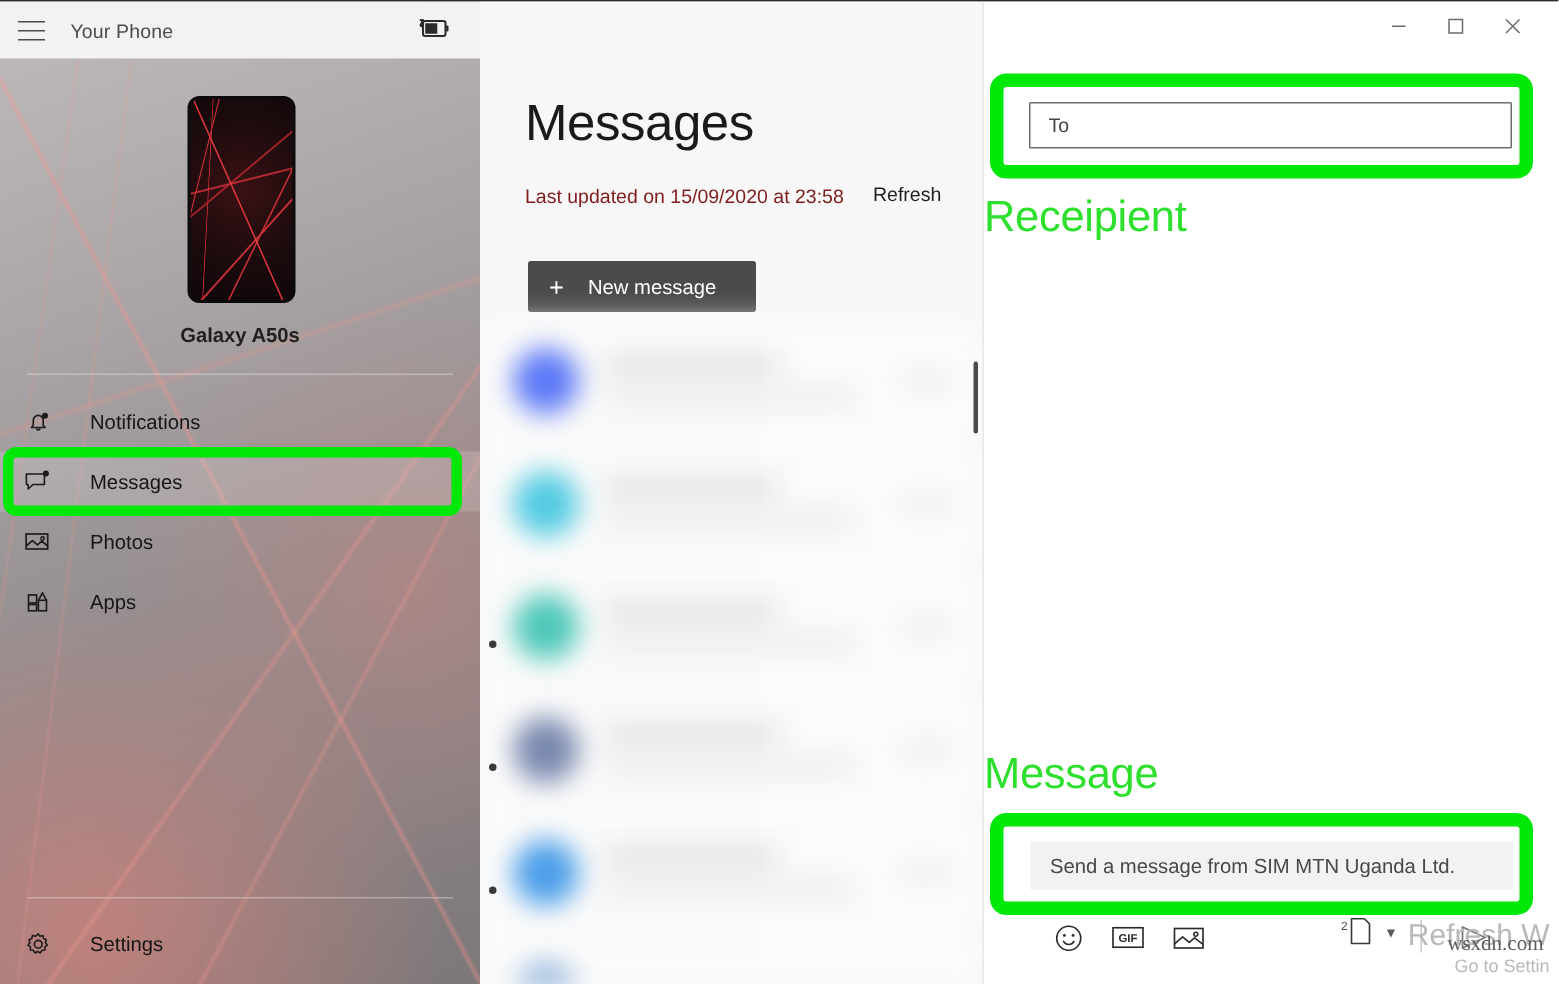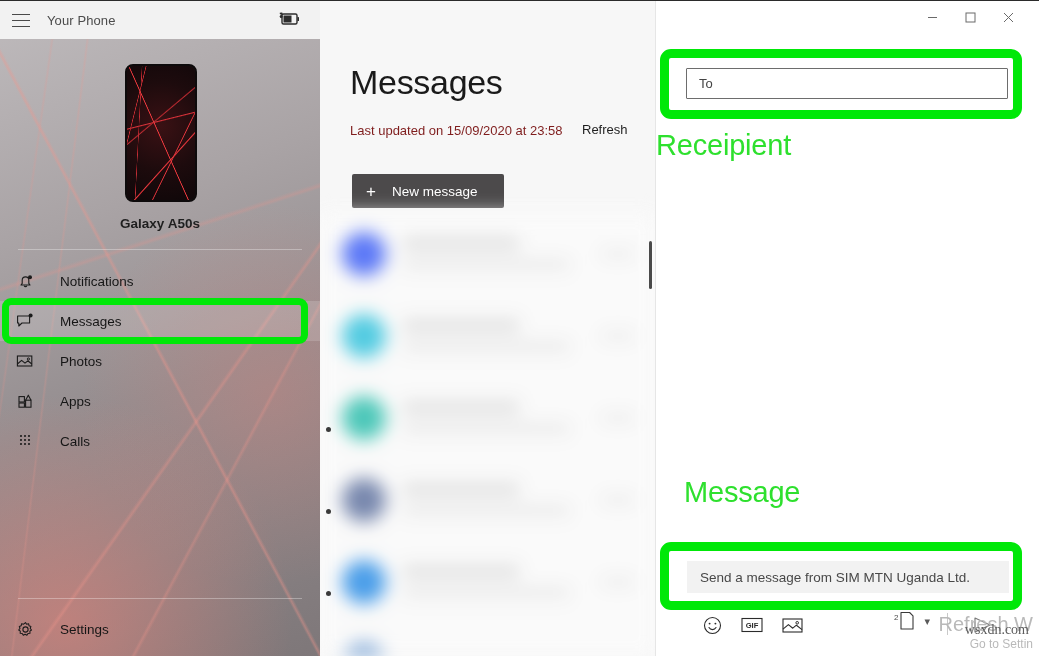--- a/index.html
+++ b/index.html
@@ -163,21 +163,21 @@
   #hl-compose  { left: 660px; top: 541px; width: 362px; height: 68px; border-width: 9px; border-radius: 11px; }
 
   .hl-label {
     position: absolute;
     color: #2ee02e;
     font-size: 29px;
     z-index: 31;
     letter-spacing: -0.2px;
   }
   #label-recipient { left: 656px; top: 128px; }
-  #label-message   { left: 656px; top: 475px; margin-left: 28px; }
+  #label-message   { left: 656px; top: 499px; }
 
   
   #list-panel {
     position: absolute;
     left: 320px; top: 0;
     width: 335px; height: 656px;
     background: #f7f7f7;
     overflow: hidden;
   }
   #list-header { position: absolute; left: 0; top: 0; width: 335px; }
@@ -453,38 +453,20 @@
         <svg width="17" height="17" viewBox="0 0 17 17">
           <rect x="2" y="3.6" width="5.4" height="5.4" fill="none" stroke="#1b1b1b" stroke-width="1.1"></rect>
           <rect x="2" y="10" width="5.4" height="4.2" fill="none" stroke="#1b1b1b" stroke-width="1.1"></rect>
           <rect x="8.6" y="7.2" width="5.4" height="7" fill="none" stroke="#1b1b1b" stroke-width="1.1"></rect>
           <path d="M8.6 7.2 L11.3 2.2 L14 7.2" fill="none" stroke="#1b1b1b" stroke-width="1.1" stroke-linejoin="round"></path>
         </svg>
       </span>
       <span class="nav-label">Apps</span>
     </div>
 
-    <div class="nav-item" id="nav-calls">
-      <span class="nav-icon">
-        <svg width="15" height="16" viewBox="0 0 15 16">
-          <g fill="#1b1b1b">
-            <circle cx="3" cy="3" r="1.05"></circle>
-              <circle cx="7" cy="3" r="1.05"></circle>
-              <circle cx="11" cy="3" r="1.05"></circle>
-            <circle cx="3" cy="7" r="1.05"></circle>
-              <circle cx="7" cy="7" r="1.05"></circle>
-              <circle cx="11" cy="7" r="1.05"></circle>
-            <circle cx="3" cy="11" r="1.05"></circle>
-              <circle cx="7" cy="11" r="1.05"></circle>
-              <circle cx="11" cy="11" r="1.05"></circle>
-          </g>
-        </svg>
-      </span>
-      <span class="nav-label">Calls</span>
-    </div>
 
     <div id="sidebar-divider-bottom"></div>
 
     <div class="nav-item" id="nav-settings">
       <span class="nav-icon">
         <svg width="17" height="17" viewBox="0 0 17 17">
           <circle cx="8.5" cy="8.5" r="2.6" fill="none" stroke="#1b1b1b" stroke-width="1.1"></circle>
           <path d="M8.5 1.6 l1.1 1.6 2-0.5 0.4 2 1.9 0.8 -0.7 1.9 1.3 1.6 -1.6 1.2 0.1 2.1 -2 0.2 -1.1 1.8 -1.8-1 -1.8 1 -1.1-1.8 -2-0.2 0.1-2.1 -1.6-1.2 1.3-1.6 -0.7-1.9 1.9-0.8 0.4-2 2 0.5 Z" fill="none" stroke="#1b1b1b" stroke-width="1.05" stroke-linejoin="round"></path>
         </svg>
       </span>

